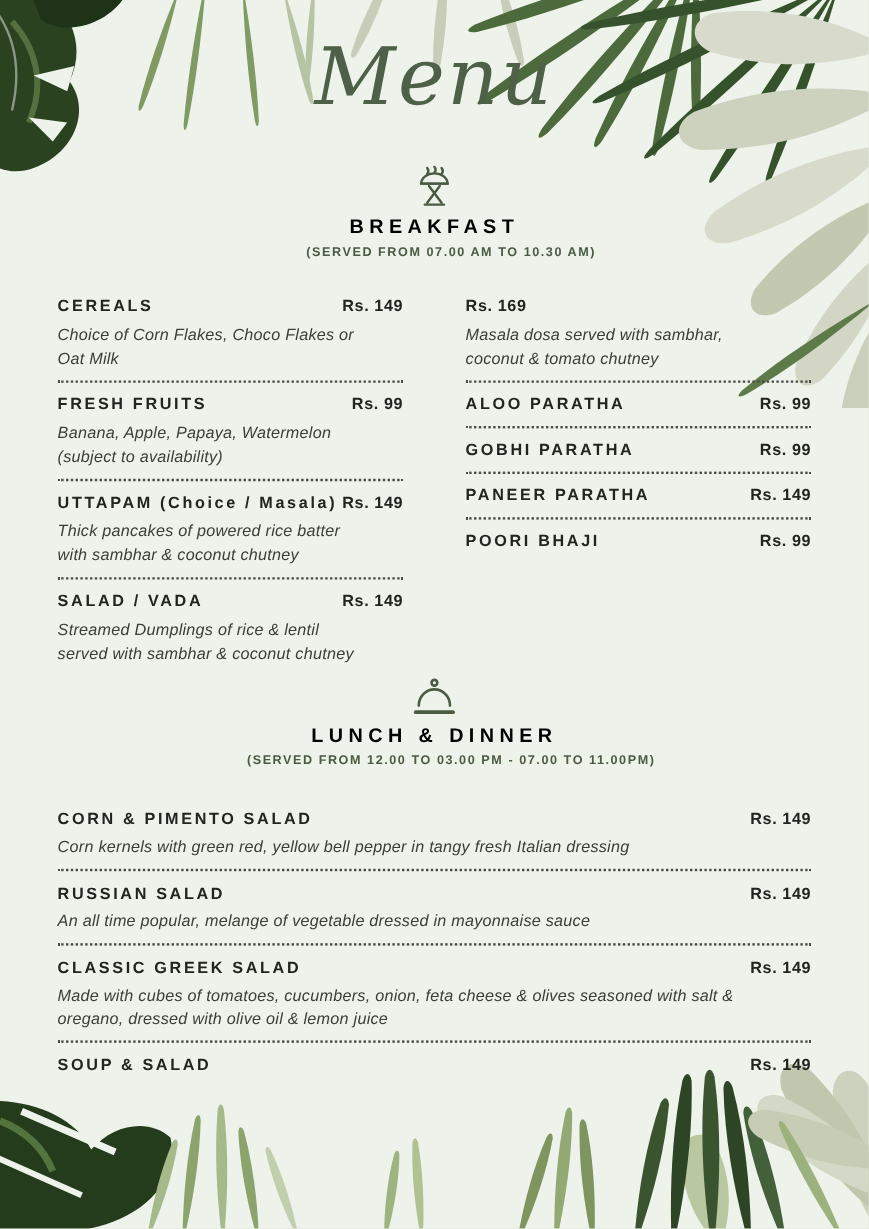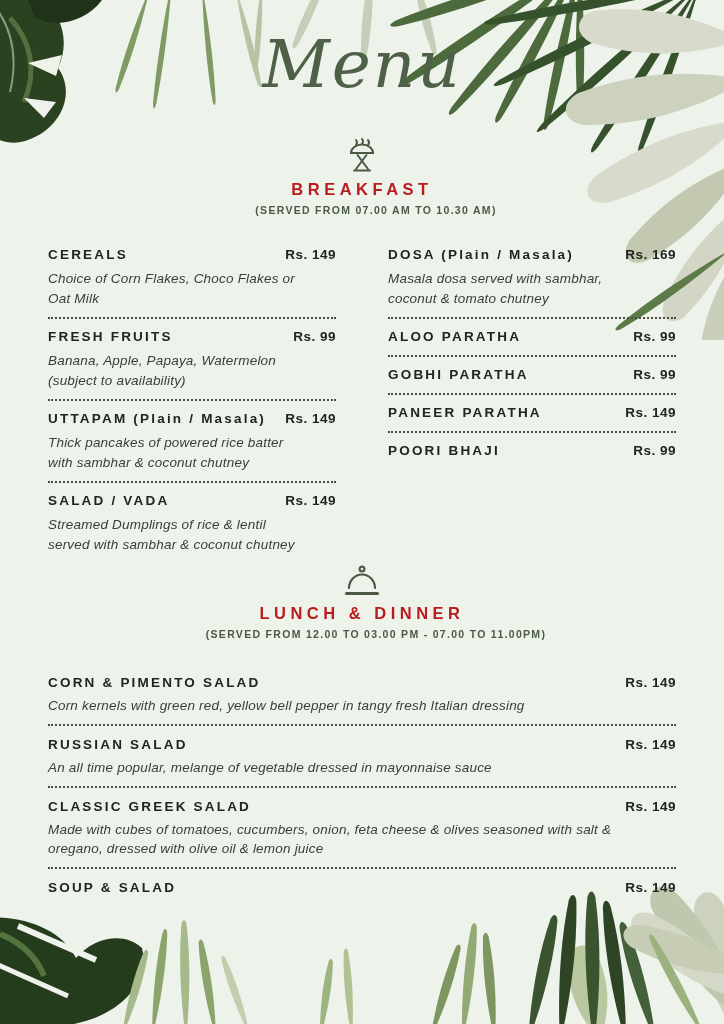--- a/index.html
+++ b/index.html
@@ -17,21 +17,21 @@
     text-align:center; font-family:"DejaVu Serif", serif;
     font-style:italic; font-weight:400; font-size:66px;
     color:#4e6047; letter-spacing:2px;
   }
 
   .sec-head{position:absolute; left:0; right:0; text-align:center; color:#4a5a43;}
   .sec-head.breakfast{top:138px;}
   .sec-head.lunch{top:564px;}
   .sec-head .icon{display:block; margin:0 auto 6px auto;}
   .sec-head h2{
-    margin:0; font-size:16.5px; font-weight:bold; letter-spacing:4.5px; color:#b91c1c;
+    margin:0; font-size:16.5px; font-weight:bold; letter-spacing:4.5px; color:#000000;
   }
   .sec-head .served{
     margin-top:5px; font-size:10.5px; font-weight:bold; letter-spacing:1.3px; color:#4a5a43;padding-left:28px;
   }
 
   .cols{position:absolute; top:246px; left:48px; width:628px; display:flex; gap:52px;}
   .col{flex:1; min-width:0;}
 
   .lunch-list{position:absolute; top:668px; left:48px; width:628px; padding-top:6px;}
 
@@ -187,39 +187,38 @@
       <div class="item">
         <div class="row">
           <span class="nm">FRESH FRUITS</span>
           <span class="pr">Rs. 99</span>
         </div>
         <p class="desc">Banana, Apple, Papaya, Watermelon (subject to availability)</p>
       </div>
       <div class="sep"></div>
       <div class="item">
         <div class="row">
-          <span class="nm">UTTAPAM (Plain / Masala)</span>
+          <span class="nm">UTTAPAM (Choice / Masala)</span>
           <span class="pr">Rs. 149</span>
         </div>
         <p class="desc">Thick pancakes of powered rice batter with sambhar &amp; coconut chutney</p>
       </div>
       <div class="sep"></div>
       <div class="item">
         <div class="row">
           <span class="nm">SALAD / VADA</span>
           <span class="pr">Rs. 149</span>
         </div>
         <p class="desc">Streamed Dumplings of rice &amp; lentil served with sambhar &amp; coconut chutney</p>
       </div>
     </div>
 
     <div class="col">
       <div class="item">
         <div class="row">
-          <span class="nm">DOSA (Plain / Masala)</span>
           <span class="pr">Rs. 169</span>
         </div>
         <p class="desc">Masala dosa served with sambhar, coconut &amp; tomato chutney</p>
       </div>
       <div class="sep"></div>
       <div class="item">
         <div class="row">
           <span class="nm">ALOO PARATHA</span>
           <span class="pr">Rs. 99</span>
         </div>

